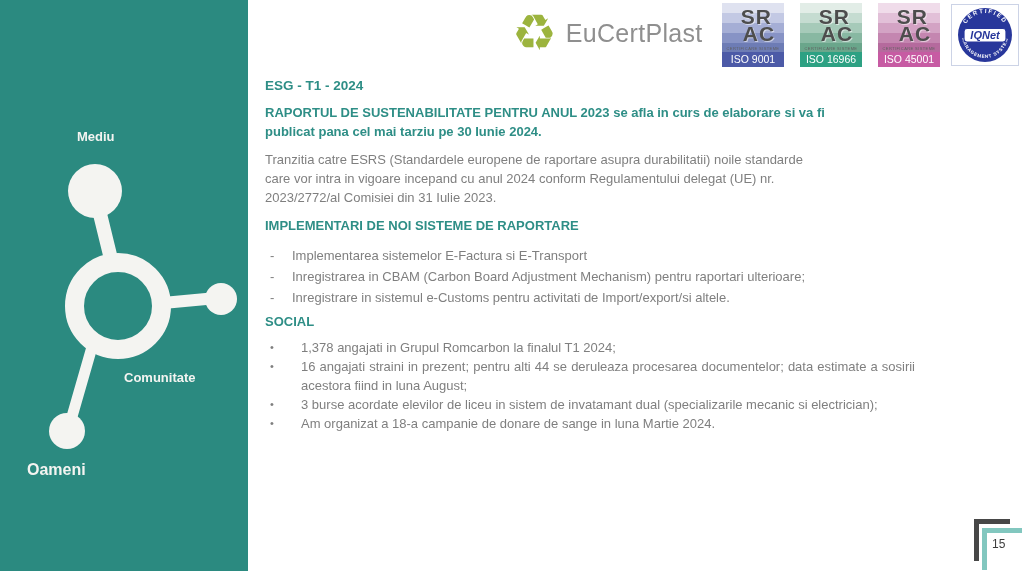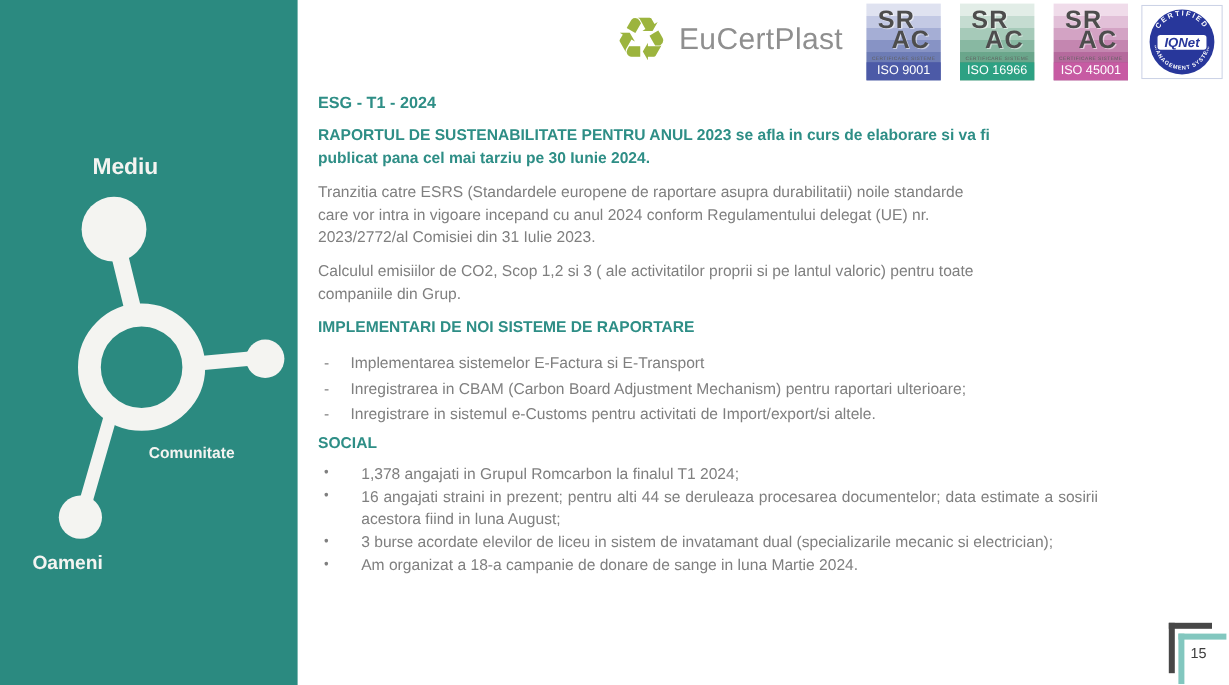--- a/index.html
+++ b/index.html
@@ -7,36 +7,36 @@
     width:1024px;height:571px;background:#ffffff;
     font-family:"Liberation Sans", sans-serif;
     overflow:hidden;position:relative;
   }
   .slide{position:absolute;left:0;top:0;width:1024px;height:571px;background:#fff;}
 
   
   .sidebar{position:absolute;left:0;top:0;width:248px;height:571px;background:#2b8a80;}
   .molecule{position:absolute;left:0;top:0;width:248px;height:571px;}
   .sb-label{position:absolute;color:#f4f4f1;font-weight:bold;white-space:nowrap;}
-  .sb-mediu{left:77px;top:129px;font-size:19px;}
+  .sb-mediu{left:77px;top:129px;font-size:13px;}
   .sb-comunitate{left:124px;top:370px;font-size:13px;}
   .sb-oameni{left:27px;top:461px;font-size:16px;}
 
   
   .logos{position:absolute;left:248px;top:0;width:776px;height:72px;}
   .eucert{position:absolute;left:264px;top:2px;height:62px;display:flex;align-items:center;}
   .recycle{font-size:50px;line-height:60px;color:#9cb43e;}
   .eucert-name{font-size:25px;color:#8f8f8f;margin-left:9px;letter-spacing:.3px;}
 
   .srac{position:absolute;top:3px;width:62px;height:64px;overflow:hidden;}
   .v9001{left:474px;background:linear-gradient(#dfe2f0 0 10px,#c3c9e4 10px 20px,#a5aed5 20px 30px,#8793c5 30px 40px,#6d7cb5 40px 49px,#5a68ad 49px);}
   .v14001{left:552px;background:linear-gradient(#e2ede7 0 10px,#c5dcd1 10px 20px,#a6cab9 20px 30px,#88b8a2 30px 40px,#6aa68b 40px 49px,#579a7d 49px);}
   .v45001{left:630px;background:linear-gradient(#f0dcea 0 10px,#e2c0d8 10px 20px,#d3a3c4 20px 30px,#c486b0 30px 40px,#b56a9d 40px 49px,#ab5c92 49px);}
   .srac-sr,.srac-ac{text-align:center;font-weight:bold;color:#4d4d4d;font-size:21px;line-height:18px;letter-spacing:1px;text-shadow:1px 1px 0 rgba(255,255,255,.55);}
-  .srac-sr{margin-top:5px;padding-right:12px;}
+  .srac-sr{margin-top:5px;padding-right:12px;text-align:right;}
   .srac-ac{padding-left:12px;margin-top:-1px;}
   .srac-cap{position:absolute;left:0;right:0;bottom:15px;font-size:4px;line-height:6px;letter-spacing:.4px;text-align:center;color:#5f5f5f;}
   .srac-bar{position:absolute;left:0;right:0;bottom:0;height:15px;line-height:15px;text-align:center;color:#fff;font-size:10.5px;}
   .v9001 .srac-bar{background:#4c5aa7;}
   .v14001 .srac-bar{background:#2da183;}
   .v45001 .srac-bar{background:#c75ba3;}
 
   .iqnet{position:absolute;left:703px;top:4px;width:68px;height:62px;}
   .iqnet svg{display:block;width:68px;height:62px;}
   .iq-arc{fill:#fff;font-size:6px;font-weight:bold;letter-spacing:1.6px;}
@@ -134,22 +134,20 @@
 
   <main class="content">
     <h3 class="kicker">ESG - T1 - 2024</h3>
 
     <h2 class="lead">RAPORTUL DE SUSTENABILITATE PENTRU ANUL 2023 se afla in curs de elaborare si va fi
 publicat pana cel mai tarziu pe 30 Iunie 2024.</h2>
 
     <p>Tranzitia catre ESRS (Standardele europene de raportare asupra durabilitatii) noile standarde
 care vor intra in vigoare incepand cu anul 2024 conform Regulamentului delegat (UE) nr.
 2023/2772/al Comisiei din 31 Iulie 2023.</p>
-    <p>Calculul emisiilor de CO2, Scop 1,2 si 3 ( ale activitatilor proprii si pe lantul valoric) pentru toate
-companiile din Grup.</p>
 
     <h3 class="section">IMPLEMENTARI DE NOI SISTEME DE RAPORTARE</h3>
 
     <ul class="dash-list">
       <li>
         <span class="mk">-</span>
         <span class="tx">Implementarea sistemelor E-Factura si E-Transport</span>
       </li>
       <li>
         <span class="mk">-</span>

